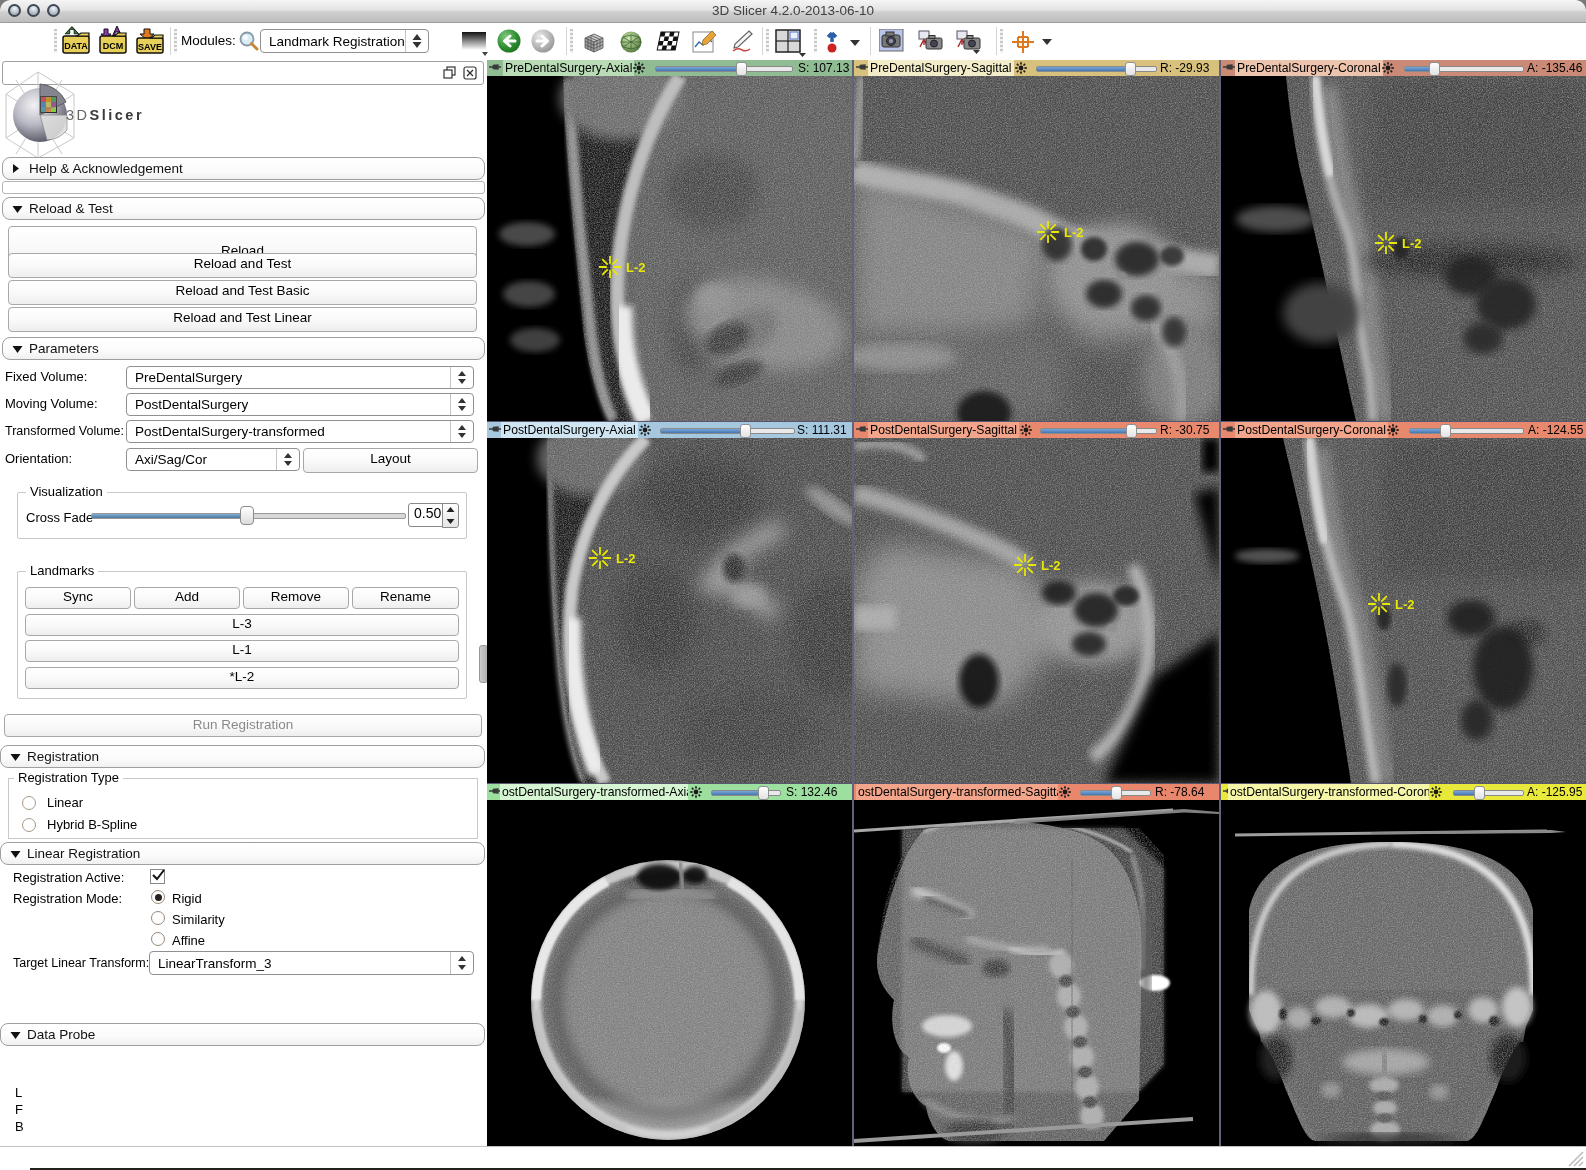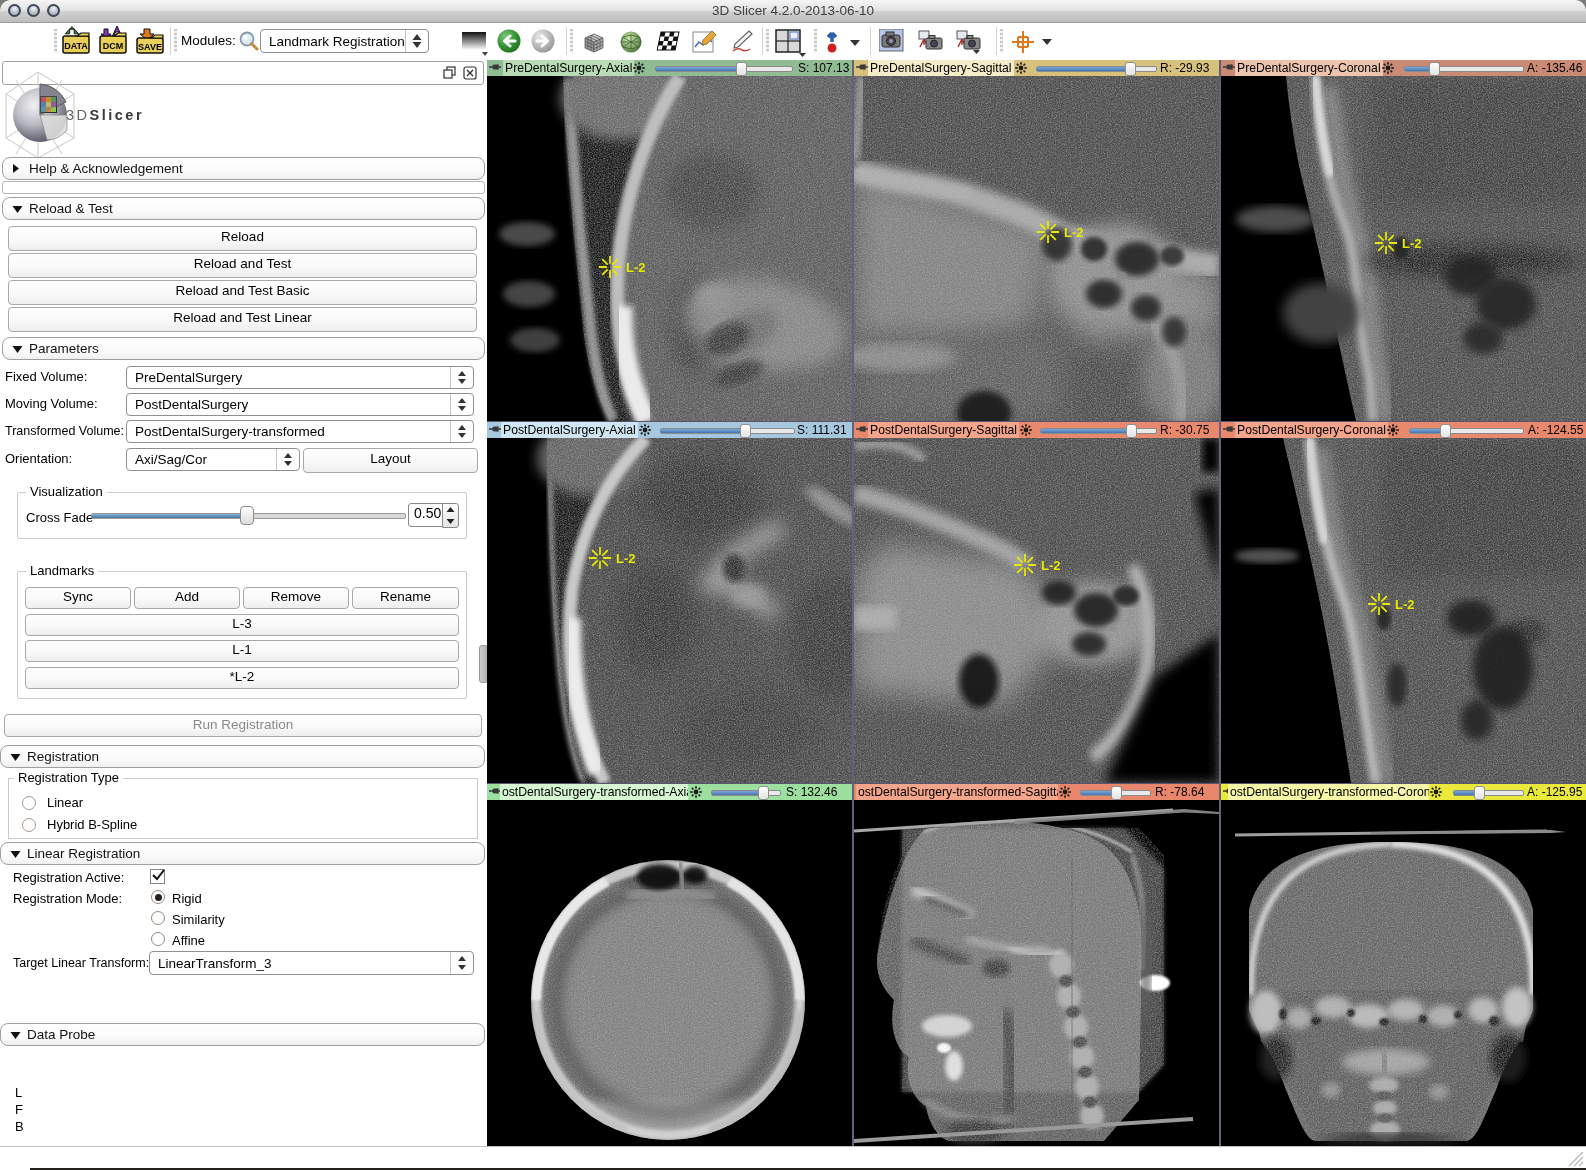--- a/index.html
+++ b/index.html
@@ -298,21 +298,21 @@
   <div class="txt">Help &amp; Acknowledgement</div>
  </div>
  <div style="position:absolute;left:2px;top:121px;width:481px;height:11px;border:1px solid #b5b5b5;border-radius:3px"></div>
 
  <div class="collhdr" style="top:137px">
   <svg class="arr" width="11" height="9" style="top:7px">
         <path d="M0.5 1 L10.5 1 L5.5 8 Z" fill="#111"></path>
       </svg>
   <div class="txt">Reload &amp; Test</div>
  </div>
- <div class="btn" style="left:8px;top:166px;width:467px;height:21px;padding-top:2px">Reload</div>
+ <div class="btn" style="left:8px;top:166px;width:467px;height:21px;padding-top:16px">Reload</div>
  <div class="btn" style="left:8px;top:220px;width:467px;height:21px;padding-top:2px">Reload and Test Basic</div>
  <div class="btn" style="left:8px;top:193px;width:467px;height:21px;padding-top:2px">Reload and Test</div>
  <div class="btn" style="left:8px;top:247px;width:467px;height:21px;padding-top:2px">Reload and Test Linear</div>
 
  <div class="collhdr" style="top:277px">
   <svg class="arr" width="11" height="9" style="top:7px">
         <path d="M0.5 1 L10.5 1 L5.5 8 Z" fill="#111"></path>
       </svg>
   <div class="txt">Parameters</div>
  </div>

